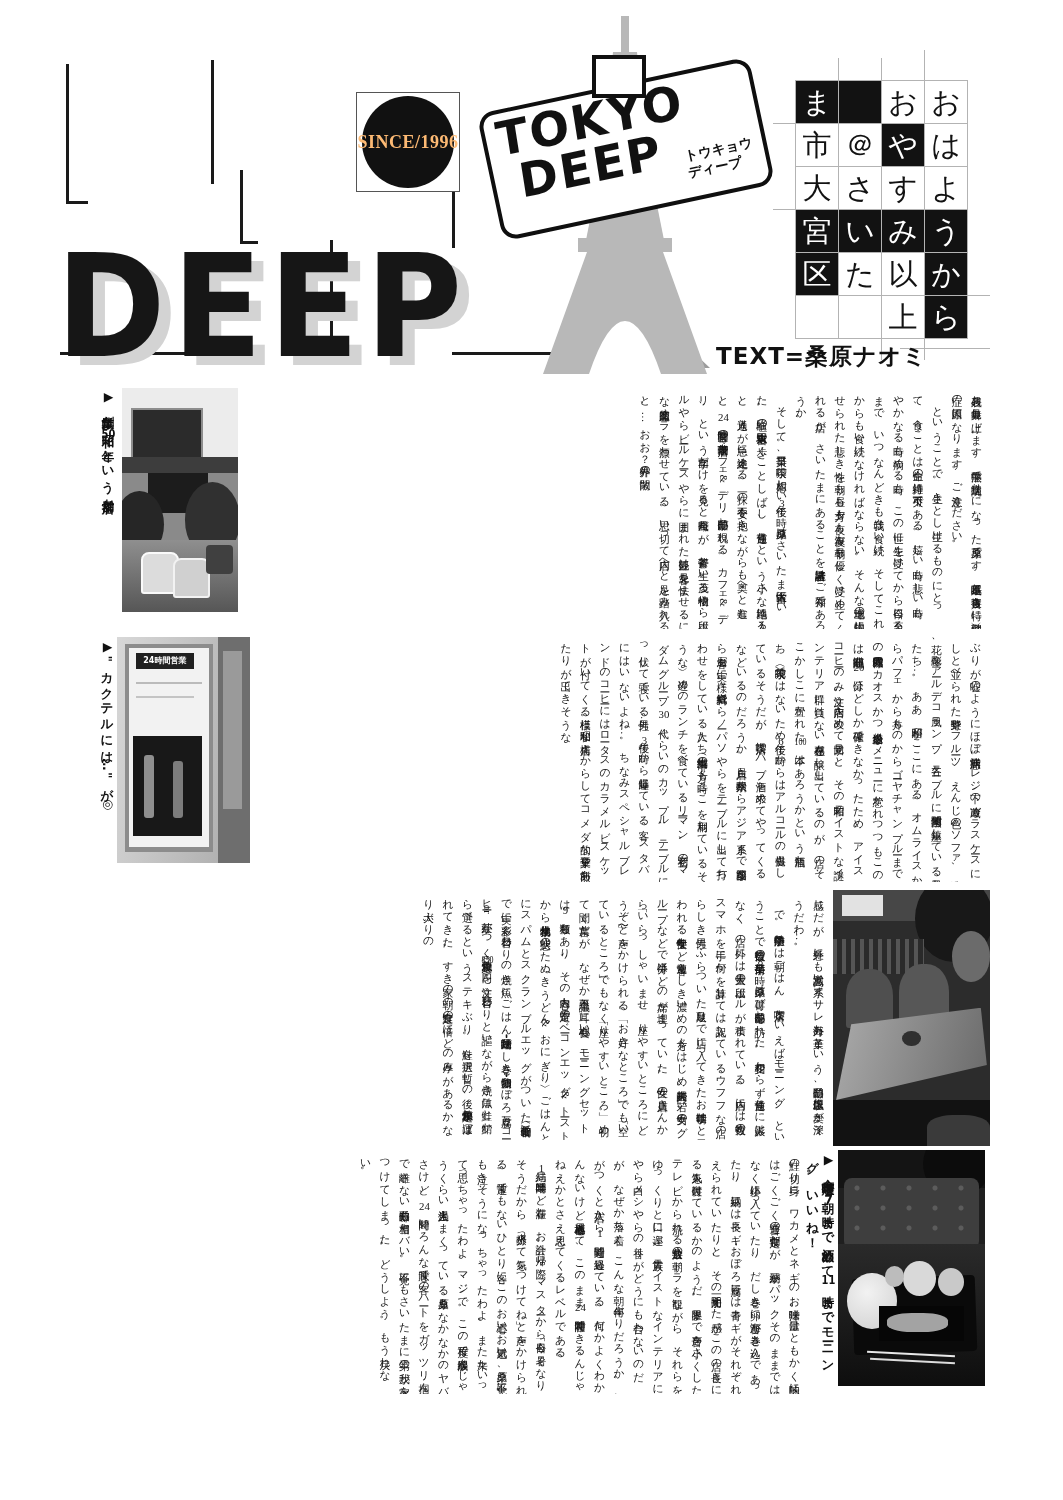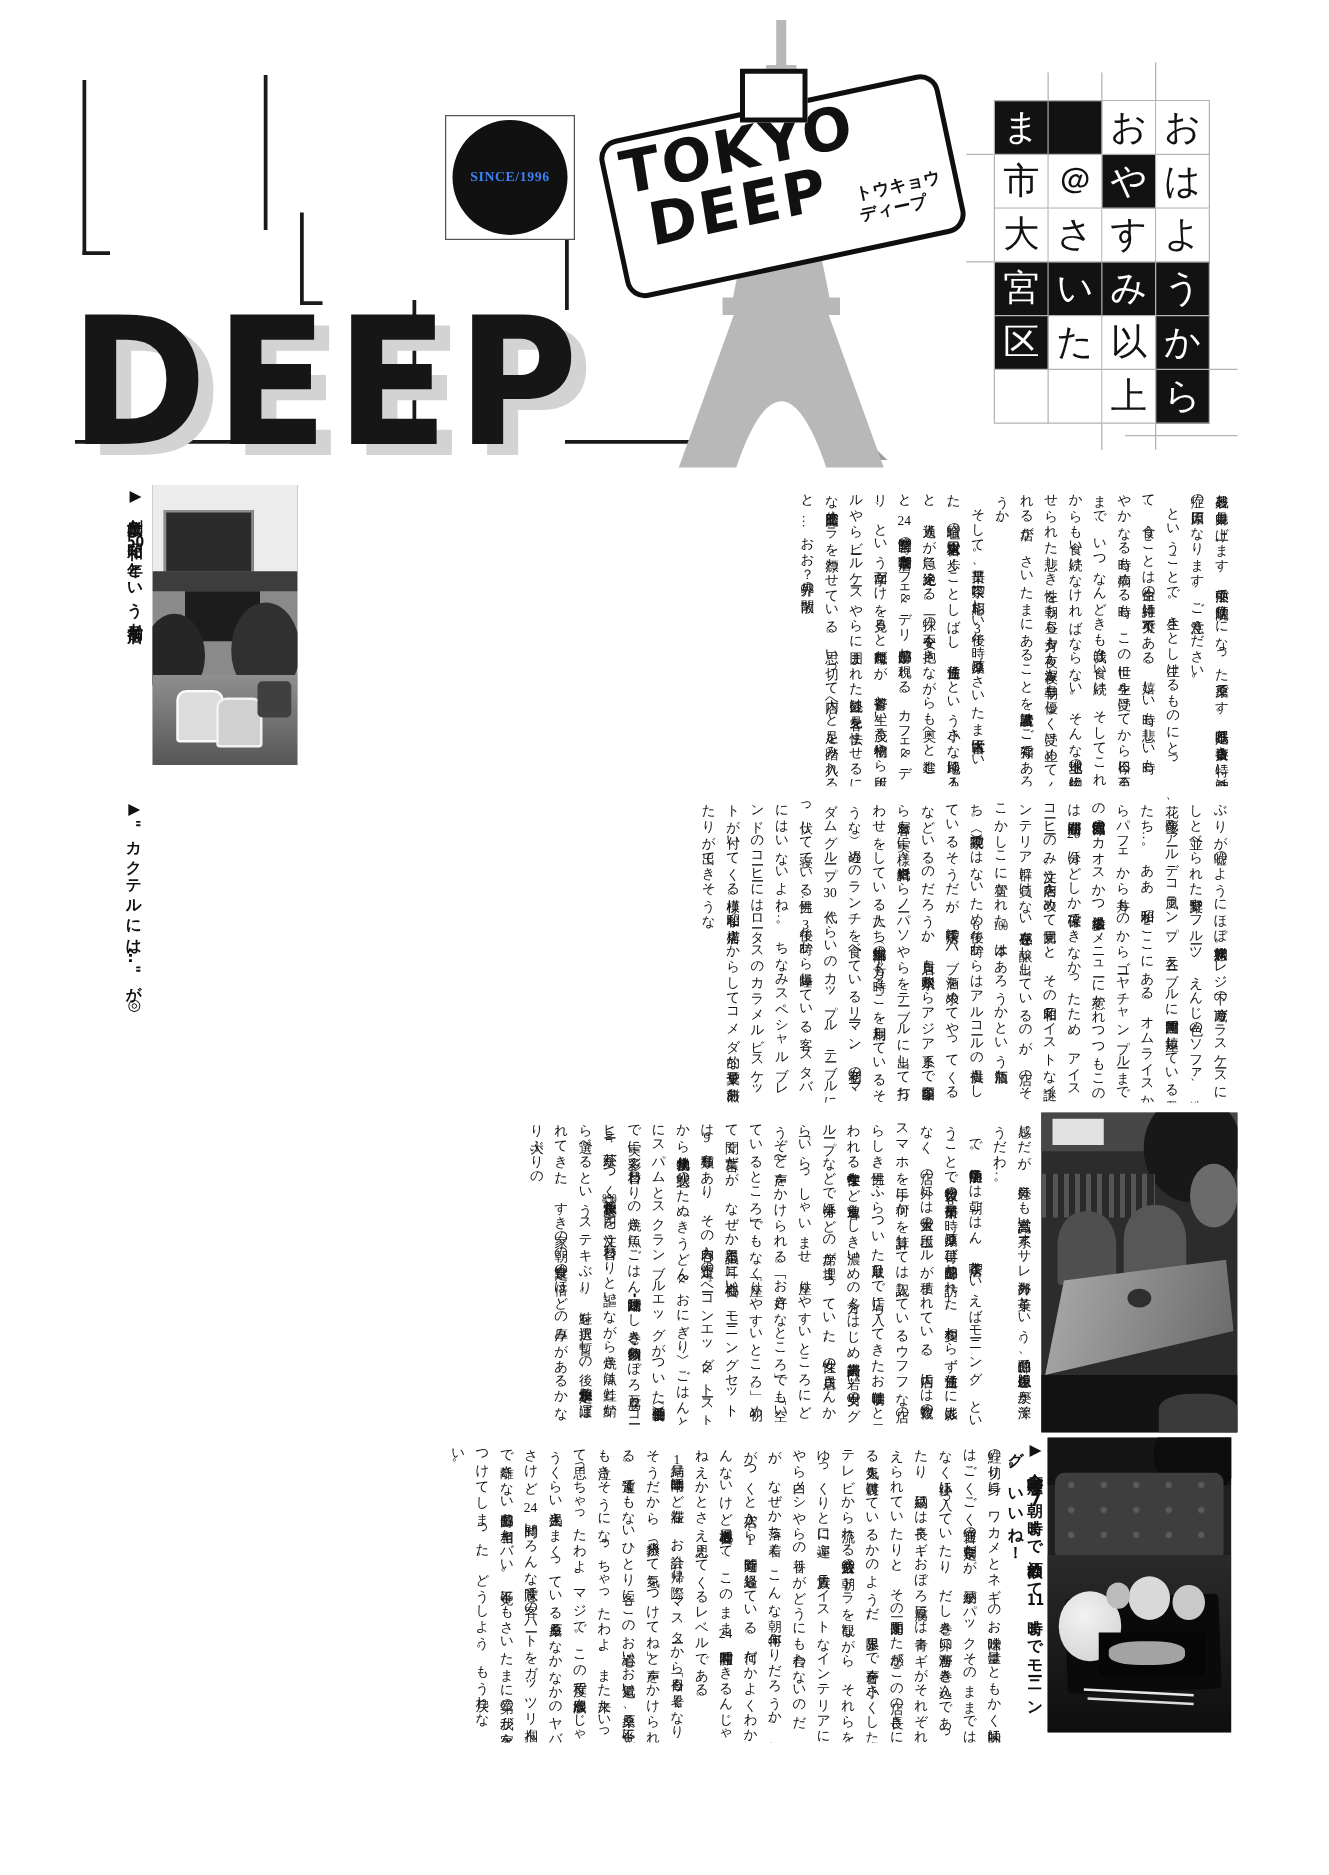--- a/index.html
+++ b/index.html
@@ -11,21 +11,21 @@
 
   
   #kanji{left:80px;top:54px;font-size:118px;font-weight:bold;letter-spacing:28px;line-height:1;
          color:#161616;text-shadow:12px 8px 0 #d3d3d3;z-index:2;}
   #deep{left:56px;top:236px;font-size:142px;font-weight:bold;letter-spacing:7px;line-height:1;
         color:#161616;text-shadow:13px 9px 0 #d3d3d3;transform:scaleX(.93);transform-origin:left top;z-index:2;}
   #since{left:356px;top:92px;width:102px;height:98px;border:1px solid #555;
          display:flex;align-items:center;justify-content:center;z-index:2;background:#fff;}
   #since .circ{width:92px;height:92px;background:#111;border-radius:50%;
          display:flex;align-items:center;justify-content:center;}
-  #since span{color:#3b82f6;font-family:"Liberation Serif",serif;font-weight:bold;font-size:11px;letter-spacing:.5px;}
+  #since span{color:#fdba74;font-family:"Liberation Serif",serif;font-weight:bold;font-size:18px;letter-spacing:.5px;}
   #tower{left:535px;top:16px;z-index:1;}
   #rod{left:607px;top:90px;width:13px;height:28px;background:#b5b5b5;z-index:2;}
   #tipbox{left:592px;top:55px;width:46px;height:35px;background:#fff;border:4px solid #101010;z-index:4;}
   #card{left:487px;top:84px;width:278px;height:130px;background:#fff;border:4px solid #0f0f0f;
         border-radius:16px;transform:rotate(-12deg);z-index:3;padding:4px 10px;box-sizing:border-box;}
   .cword{font-size:47px;font-weight:bold;line-height:.95;letter-spacing:2px;color:#111;transform:skewX(-3deg);}
   .cword2{margin-left:14px;}
   .ckana{position:absolute;right:10px;bottom:16px;font-size:13.5px;font-weight:bold;line-height:1.25;color:#111;}
 
   
@@ -130,20 +130,21 @@
   <div class="gline" style="left:881px;top:58px;width:1px;height:22px;"></div>
   <div class="gline" style="left:924px;top:50px;width:1px;height:30px;"></div>
   <div class="gline" style="left:773px;top:123px;width:22px;height:1px;"></div>
   <div class="gline" style="left:773px;top:209px;width:22px;height:1px;"></div>
   <div class="gline" style="left:967px;top:295px;width:23px;height:1px;"></div>
   <div class="gline" style="left:881px;top:338px;width:1px;height:22px;"></div>
   <div class="gline" style="left:924px;top:338px;width:1px;height:22px;"></div>
   <div class="gline" style="left:900px;top:348px;width:90px;height:1px;"></div>
 
   <div class="abs" id="credit-tri"></div>
+  <div class="abs" id="credit">TEXT=桑原ナオミ</div>
 
   <div class="vcaption" style="left:98px;top:389px;width:18px;height:228px;">▶創業は昭和<span class="tcy">50</span>年という老舗店</div>
   <div class="photo" style="left:122px;top:388px;width:116px;height:224px;">
     <div style="left:0;top:0;width:100%;height:34%;background:#ececec;"></div>
     <div style="left:8%;top:9%;width:58%;height:21%;background:#2b2b2b;border:2px solid #8d8d8d;"></div>
     <div style="left:0;top:31%;width:100%;height:7%;background:#3d3d3d;"></div>
     <div style="left:22%;top:38%;width:52%;height:18%;background:#1c1c1c;"></div>
     <div style="left:-6%;top:46%;width:42%;height:30%;background:#262626;border-radius:50%;"></div>
     <div style="left:54%;top:42%;width:48%;height:34%;background:#303030;border-radius:50%;"></div>
     <div style="left:0;top:68%;width:100%;height:32%;background:linear-gradient(#8f8f8f,#565656);"></div>
@@ -151,20 +152,33 @@
     <div style="left:44%;top:76%;width:28%;height:16%;background:#d0d0d0;border:2px solid #f2f2f2;border-radius:8px 8px 3px 3px;"></div>
     <div style="left:72%;top:70%;width:24%;height:13%;background:#404040;border-radius:4px;"></div>
   </div>
   <div class="vtext" style="left:268px;top:388px;width:718px;height:241px;">
     <p>残暑お見舞申し上げます、熱中症で病院送りになった桑原です。睡眠不足と食事抜き（特に朝食）は熱中症の原因になります。ご注意ください。</p>
     <p class="indent">ということで。生きとし生けるものにとって、食うことは生命の維持に不可欠である。嬉しい時も悲しい時も、健やかなる時も病める時も、この世に生を受けてから今日に至るまで、いつなんどきも我々は食い続け、そしてこれからも食い続けなければならない。そんな地球上の生物に架せられた悲しき性を朝も昼も夕方も夜も深夜も早朝も優しく受け止めてくれる店が、さいたまにあることを読者諸君はご存知であろうか。</p>
     <p class="indent">そして。某平日、喫茶に相応しい午後<span class="tcy">3</span>時。桑原はさいたま市大宮区にいた。喧騒の大宮駅東口を歩くことしばし、住吉通りという小さな路地に入ると、人通りが急に途絶える。一抹の不安を抱きながらも奥へと進むと、<span class="tcy">24</span>時間営業の老舗喫茶店『カフェ&amp;デリ 伯爵邸』が現れる。カフェ&amp;デリ、という字面だけを見ると今時風だが、鬱蒼と生い茂る植物やら段ボールやらビールケースやらに囲まれた外観は一見客を怯ませるに十分な魔窟的オーラを漂わせている。思い切って店内へと足を踏み入れると、…おお？外界の閑散</p>
   </div>
 
   <div class="vcaption" style="left:97px;top:639px;width:18px;height:220px;">▶"カクテルには…"が◎</div>
+  <div class="photo" style="left:117px;top:637px;width:133px;height:226px;">
+    <div style="left:0;top:0;width:100%;height:100%;background:linear-gradient(100deg,#d8d8d8,#a9a9a9);"></div>
+    <div style="left:76%;top:0;width:24%;height:100%;background:#6e6e6e;"></div>
+    <div style="left:80%;top:6%;width:14%;height:70%;background:#9a9a9a;"></div>
+    <div style="left:6%;top:3%;width:66%;height:92%;background:#8c8c8c;"></div>
+    <div style="left:9%;top:5%;width:60%;height:88%;background:#f2f2f2;"></div>
+    <div style="left:14%;top:7%;width:44%;height:7%;background:#202020;color:#fff;font-size:8px;line-height:15px;text-align:center;font-weight:bold;">24時間営業</div>
+    <div style="left:14%;top:20%;width:50%;height:2px;background:#bbb;"></div>
+    <div style="left:14%;top:26%;width:44%;height:2px;background:#c4c4c4;"></div>
+    <div style="left:12%;top:44%;width:52%;height:44%;background:#181818;"></div>
+    <div style="left:20%;top:52%;width:8%;height:28%;background:#8f8f8f;border-radius:3px;"></div>
+    <div style="left:42%;top:55%;width:8%;height:25%;background:#7c7c7c;border-radius:3px;"></div>
+  </div>
   <div class="vtext" style="left:256px;top:636px;width:729px;height:246px;">
     <p>ぶりが嘘のようにほぼ満席状態。レジ下の冷蔵ガラスケースに所狭しと並べられた野菜やフルーツ、えんじ色のソファ、造花、彫像、アールデコ風ランプ、各テーブルに問答無用で鎮座している灰皿たち…。ああ、昭和がここにある。オムライスからパフェから丼ものからゴーヤチャンプルーまで店の雰囲気同様のカオスかつ供給過多なメニューに惹かれつつもこの日は滞在時間が<span class="tcy">20</span>分ほどしか確保できなかったため、アイスコーヒーのみ注文。店内を改めて見回すと、その昭和テイストな謎インテリア群に負けない存在感を醸し出しているのが、店のそこかしこに置かれた<span class="tcy">100</span>本はあろうかという酒瓶たち。〈純喫茶〉ではないため午後<span class="tcy">6</span>時からはアルコールの提供もしているそうだが、喫茶店にハブ酒を求めてやってくる客などいるのだろうか。店員も欧州系からアジア系まで多国籍なら客層も実に様々。紙資料やらノーパソやらをテーブルに出して打ち合わせをしている人たち（当編集部の方々も時々ここを利用しているそうな）、遅めのランチを食べているリーマン、初老のマダムグループ、<span class="tcy">30</span>代くらいのカップル、テーブルに突っ伏して寝ている男性…。午後<span class="tcy">3</span>時から爆睡している客、スタバにはいないよね…。ちなみスペシャルブレンドのコーヒーにはロータスのカラメルビスケットが付いてくる模様。昭和な店構えからしてコメダ的な豆菓子や煎餅あたりが出てきそうな</p>
   </div>
 
   <div class="vtext" style="left:128px;top:892px;width:700px;height:248px;">
     <p>感じだが、意外にも意識高い系オサレ海外お菓子という。伯爵邸、想像以上に奥が深そうだわ…。</p>
     <p class="indent">で。熱中症予防には朝ごはん、喫茶店といえばモーニング、ということで数日後の某平日午前<span class="tcy">8</span>時、桑原は再び『伯爵邸』を訪れた。相変わらず住吉通りに人影はなく、店の外には大量の段ボールが積まれている。店内には複数のスマホを手に何かを計算しては記入しているウフフな店の店長らしき男性、ふらついた足取りで店に入ってきたお仕事明けと思われる中年女性など常連客らしき濃いめの方々をはじめ高齢夫婦、若い男女のグループなどで半分ほどの席が埋まっていた。女性の店員さんから「いらっしゃいませ、座りやすいところにどうぞ〜」と声をかけられる。「お好きなところ」でも「空いているところ」でもなく「座りやすいところ」。初めて聞く言葉だが、なぜか不思議と耳に心地良い。モーニングセットは<span class="tcy">9</span>種類もあり、その内容も定番の〈ベーコンエッグ&amp;トースト〉から炭水化物祭り状態の〈たぬきうどん&amp;おにぎり〉、ごはんと味噌汁にスパムとスクランブルエッグがついた〈伯爵朝食〉まで実に多彩。日替わりの焼き魚にごはん・味噌汁・納豆・だし巻き卵・漬物・おぼろ豆腐とコーヒーor紅茶がつく〈焼魚和定食〉（<span class="tcy">850</span>円）を注文。日替わりと謳いながら焼き魚は鮭と鯖から選べるというステキぶり。鮭を選択。暫しの後、焼魚和定食が運ばれてきた。すき家の朝の鮭定食の倍ほどの厚みがあるかなり大ぶりの</p>
   </div>
   <div class="photo" style="left:833px;top:890px;width:157px;height:256px;">
     <div style="left:0;top:0;width:100%;height:100%;background:#2c2c2c;"></div>

